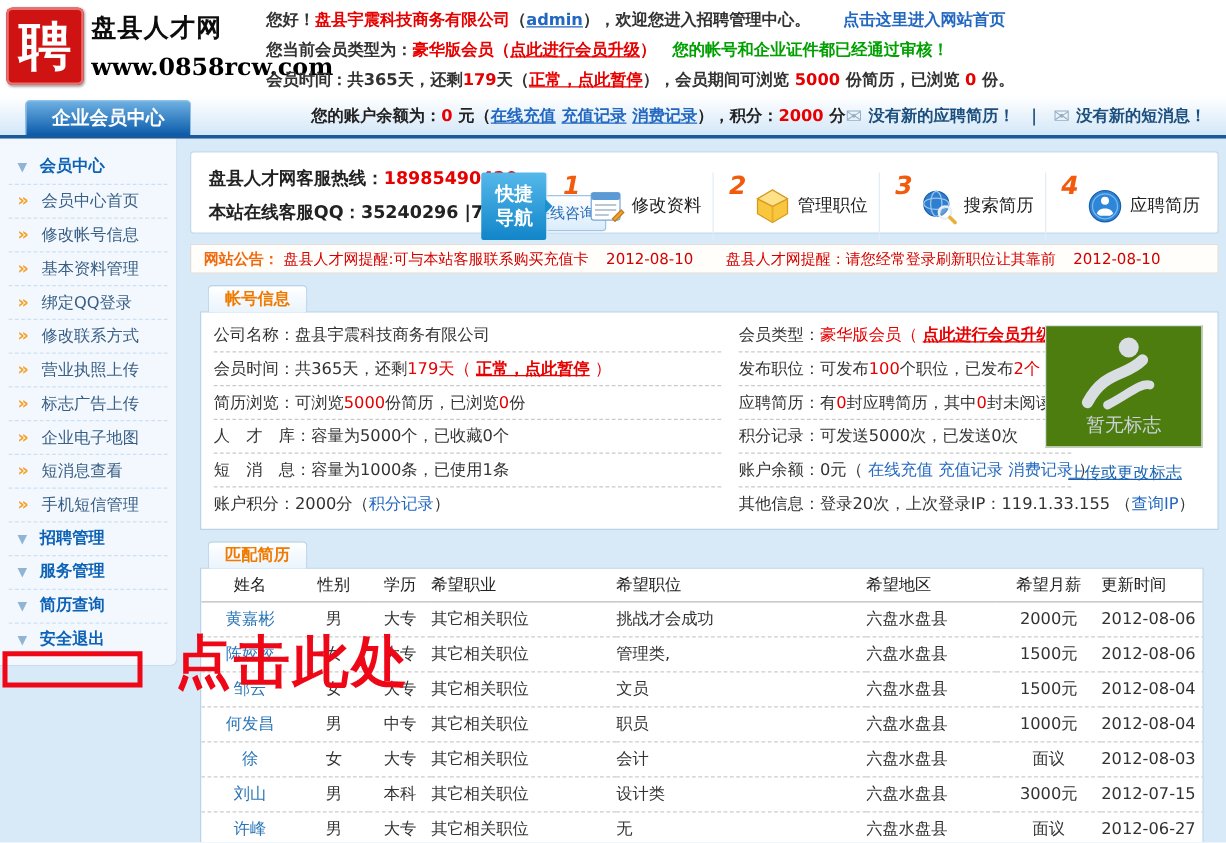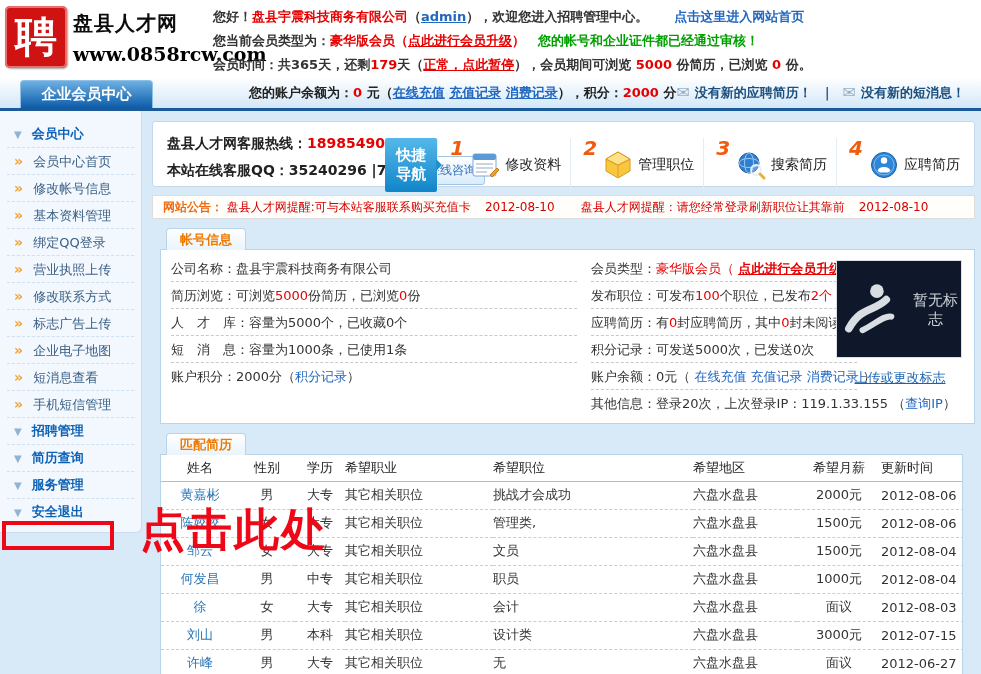--- a/index.html
+++ b/index.html
@@ -102,22 +102,22 @@
   .panel-body { background:#fff; border:1px solid #b9d3e9; position:relative; }
 
   
   .acc-body { height:175px; width:815px; }
   .acc-left  { position:absolute; left:10px;  top:5px; width:406px; }
   .acc-right { position:absolute; left:430px; top:5px; width:266px; }
   .acc-row { height:27px; line-height:27px; font-size:13px; color:#333;
              border-bottom:1px dashed #c9c9c9; white-space:nowrap; overflow:visible; }
   .acc-left .acc-row:last-child, .acc-right .acc-row:last-child { border-bottom:none; }
   .logo-col { position:absolute; right:10px; top:10px; width:128px; text-align:center; }
-  .logo-box { width:126px; height:98px; border:1px solid #dce1e6; background:#0f172a;
-              display:flex; flex-direction:row; align-items:center; justify-content:flex-start; }
+  .logo-box { width:126px; height:98px; border:1px solid #dce1e6; background:#4d7c0f;
+              display:flex; flex-direction:column; align-items:center; justify-content:center; }
   .logo-text { color:#ccd2d8; font-size:15px; margin-top:1px; }
   .logo-link { display:inline-block; margin-top:11px; font-size:13px; color:#1a63b0;
                text-decoration:underline; cursor:pointer; }
 
   
   .resume-body { width:803px; height:260px; overflow:hidden; }
   table.resumes { width:100%; border-collapse:collapse; table-layout:fixed; }
   table.resumes th { font-weight:normal; font-size:13px; color:#222; height:26px;
                      border-bottom:1px solid #bbb; }
   table.resumes td { font-size:13px; color:#333; height:28px; border-bottom:1px dashed #ccc;
@@ -192,26 +192,26 @@
         <span class="lbl">基本资料管理</span>
       </div>
         <div class="side-row item">
         
         <span class="icon-go">»</span>
         <span class="lbl">绑定QQ登录</span>
       </div>
         <div class="side-row item">
         
         <span class="icon-go">»</span>
+        <span class="lbl">修改联系方式</span>
+      </div>
+        <div class="side-row item">
+        
+        <span class="icon-go">»</span>
         <span class="lbl">营业执照上传</span>
-      </div>
-        <div class="side-row item">
-        
-        <span class="icon-go">»</span>
-        <span class="lbl">修改联系方式</span>
       </div>
         <div class="side-row item">
         
         <span class="icon-go">»</span>
         <span class="lbl">标志广告上传</span>
       </div>
         <div class="side-row item">
         
         <span class="icon-go">»</span>
         <span class="lbl">企业电子地图</span>
@@ -227,26 +227,26 @@
         <span class="lbl">手机短信管理</span>
       </div>
         <div class="side-row header">
         <span class="icon-down">▼</span>
         
         <span class="lbl">招聘管理</span>
       </div>
         <div class="side-row header">
         <span class="icon-down">▼</span>
         
-        <span class="lbl">简历查询</span>
+        <span class="lbl">服务管理</span>
       </div>
         <div class="side-row header">
         <span class="icon-down">▼</span>
         
-        <span class="lbl">服务管理</span>
+        <span class="lbl">简历查询</span>
       </div>
         <div class="side-row header">
         <span class="icon-down">▼</span>
         
         <span class="lbl">安全退出</span>
       </div>
       </div>
 
     <div class="main">
 
@@ -325,20 +325,21 @@
         <span class="ann-label">网站公告：</span>
         <span><span class="ann-item"><span>盘县人才网提醒:可与本站客服联系购买充值卡</span><span class="date">2012-08-10</span></span><span class="ann-item"><span>盘县人才网提醒：请您经常登录刷新职位让其靠前</span><span class="date">2012-08-10</span></span></span>
       </div>
 
       <div class="section">
         <div class="tab">帐号信息</div>
         <div class="panel-body acc-body">
           <div class="acc-left">
 
           <div class="acc-row"><span>公司名称：盘县宇震科技商务有限公司</span></div>
+              <div class="acc-row"><span>会员时间：共365天，还剩</span><span class="s-red">179</span><span class="s-red">天（ </span><span class="s-redu">正常，点此暂停</span><span class="s-red"> ）</span></div>
               <div class="acc-row"><span>简历浏览：可浏览</span><span class="s-red">5000</span><span>份简历，已浏览</span><span class="s-red">0</span><span>份</span></div>
               <div class="acc-row"><span>人　才　库：容量为5000个，已收藏0个</span></div>
               <div class="acc-row"><span>短　消　息：容量为1000条，已使用1条</span></div>
               <div class="acc-row"><span>账户积分：2000分（</span><span class="s-link">积分记录</span><span>）</span></div>
             </div>
           <div class="acc-right">
 
           <div class="acc-row"><span>会员类型：</span><span class="s-red">豪华版会员</span><span class="s-red">（ </span><span class="s-redu">点此进行会员升级</span><span class="s-red"> ）</span></div>
               <div class="acc-row"><span>发布职位：可发布</span><span class="s-red">100</span><span>个职位，已发布</span><span class="s-red">2</span><span class="s-red">个（ </span><span class="s-redu">点此发布</span><span class="s-red"> ）</span></div>
               <div class="acc-row"><span>应聘简历：有</span><span class="s-red">0</span><span>封应聘简历，其中</span><span class="s-red">0</span><span>封未阅读</span></div>

